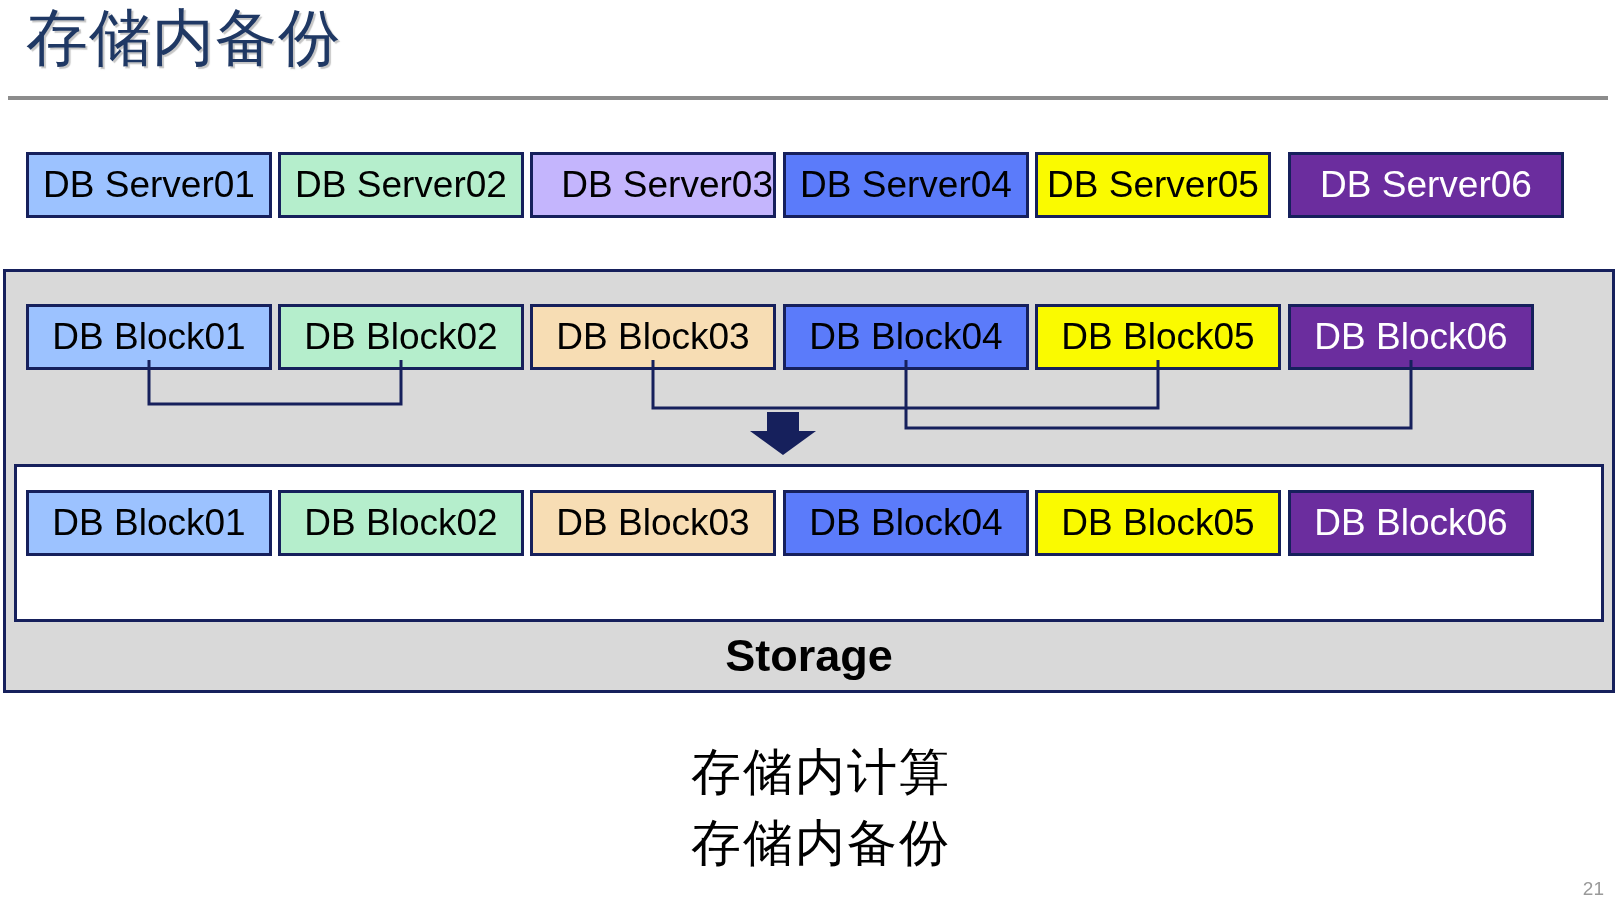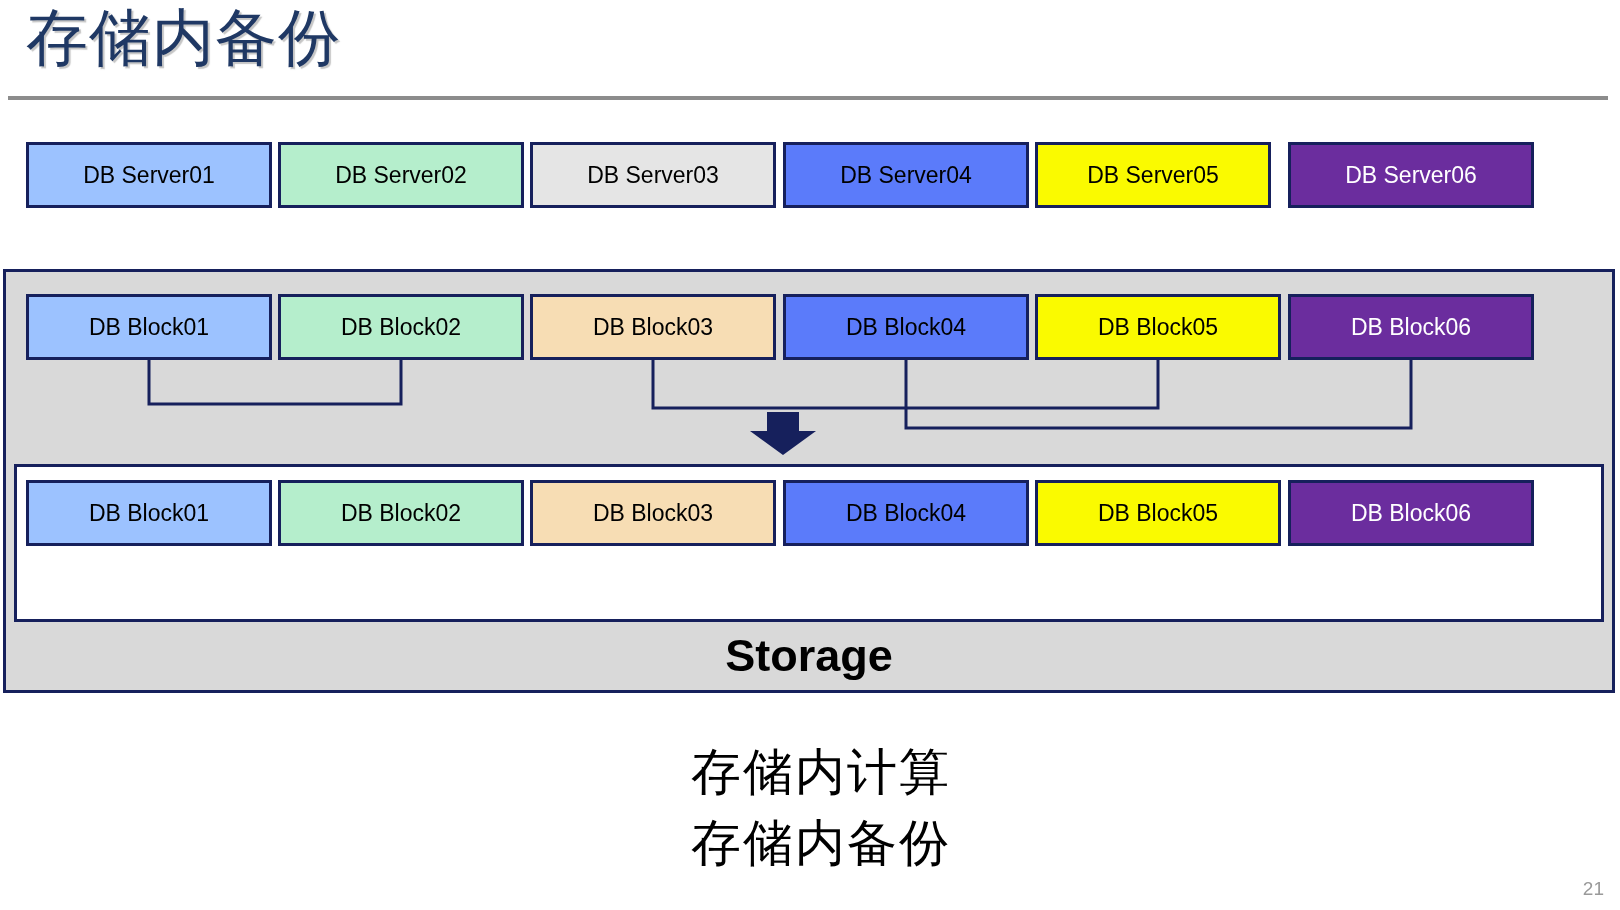--- a/index.html
+++ b/index.html
@@ -39,24 +39,25 @@
   }
 
   
   .node {
     position: absolute;
     box-sizing: border-box;
     border: 3px solid #4d7c0f;
     display: flex;
     align-items: center;
     justify-content: center;
-    font-size: 23px;
+    font-size: 37px;
     color: #000000;
     white-space: nowrap;
     letter-spacing: 0px;
+    margin-top: 10px;
   }
   .node.light  { color: #000000; }
   .node.onDark { color: #FFFFFF; }
 
   
   #server-row .node { top: 142px; height: 66px; }
 
   
   #storage-container {
     position: absolute;
@@ -135,30 +136,30 @@
 <div id="slide-title">存储内备份</div>
 <div id="title-rule"></div>
 
 <div id="server-row">
     <div class="node light" style="left: 26px; width: 246px; background: rgb(156, 194, 255); color: rgb(0, 0, 0); border-color: rgb(22, 32, 92);">
       <span>DB Server01</span>
     </div>
     <div class="node light" style="left: 278px; width: 246px; background: rgb(181, 238, 204); color: rgb(0, 0, 0); border-color: rgb(22, 32, 92);">
       <span>DB Server02</span>
     </div>
-    <div class="node light" style="left: 530px; width: 246px; background: #e5e5e5; color: rgb(0, 0, 0); border-color: rgb(22, 32, 92);">
+    <div class="node light" style="left: 530px; width: 246px; background: #c4b5fd; color: rgb(0, 0, 0); border-color: rgb(22, 32, 92); justify-content: flex-end;">
       <span>DB Server03</span>
     </div>
     <div class="node light" style="left: 783px; width: 246px; background: rgb(91, 123, 250); color: rgb(0, 0, 0); border-color: rgb(22, 32, 92);">
       <span>DB Server04</span>
     </div>
     <div class="node light" style="left: 1035px; width: 236px; background: rgb(250, 250, 0); color: rgb(0, 0, 0); border-color: rgb(22, 32, 92);">
       <span>DB Server05</span>
     </div>
-    <div class="node onDark" style="left: 1288px; width: 246px; background: rgb(107, 45, 158); color: rgb(255, 255, 255); border-color: rgb(22, 32, 92);">
+    <div class="node onDark" style="left: 1288px; width: 276px; background: rgb(107, 45, 158); color: rgb(255, 255, 255); border-color: rgb(22, 32, 92);">
       <span>DB Server06</span>
     </div>
   </div>
 
 <div id="storage-container"></div>
 
 <div id="block-row">
     <div class="node light" style="left: 26px; width: 246px; background: rgb(156, 194, 255); color: rgb(0, 0, 0); border-color: rgb(22, 32, 92);">
       <span>DB Block01</span>
     </div>

